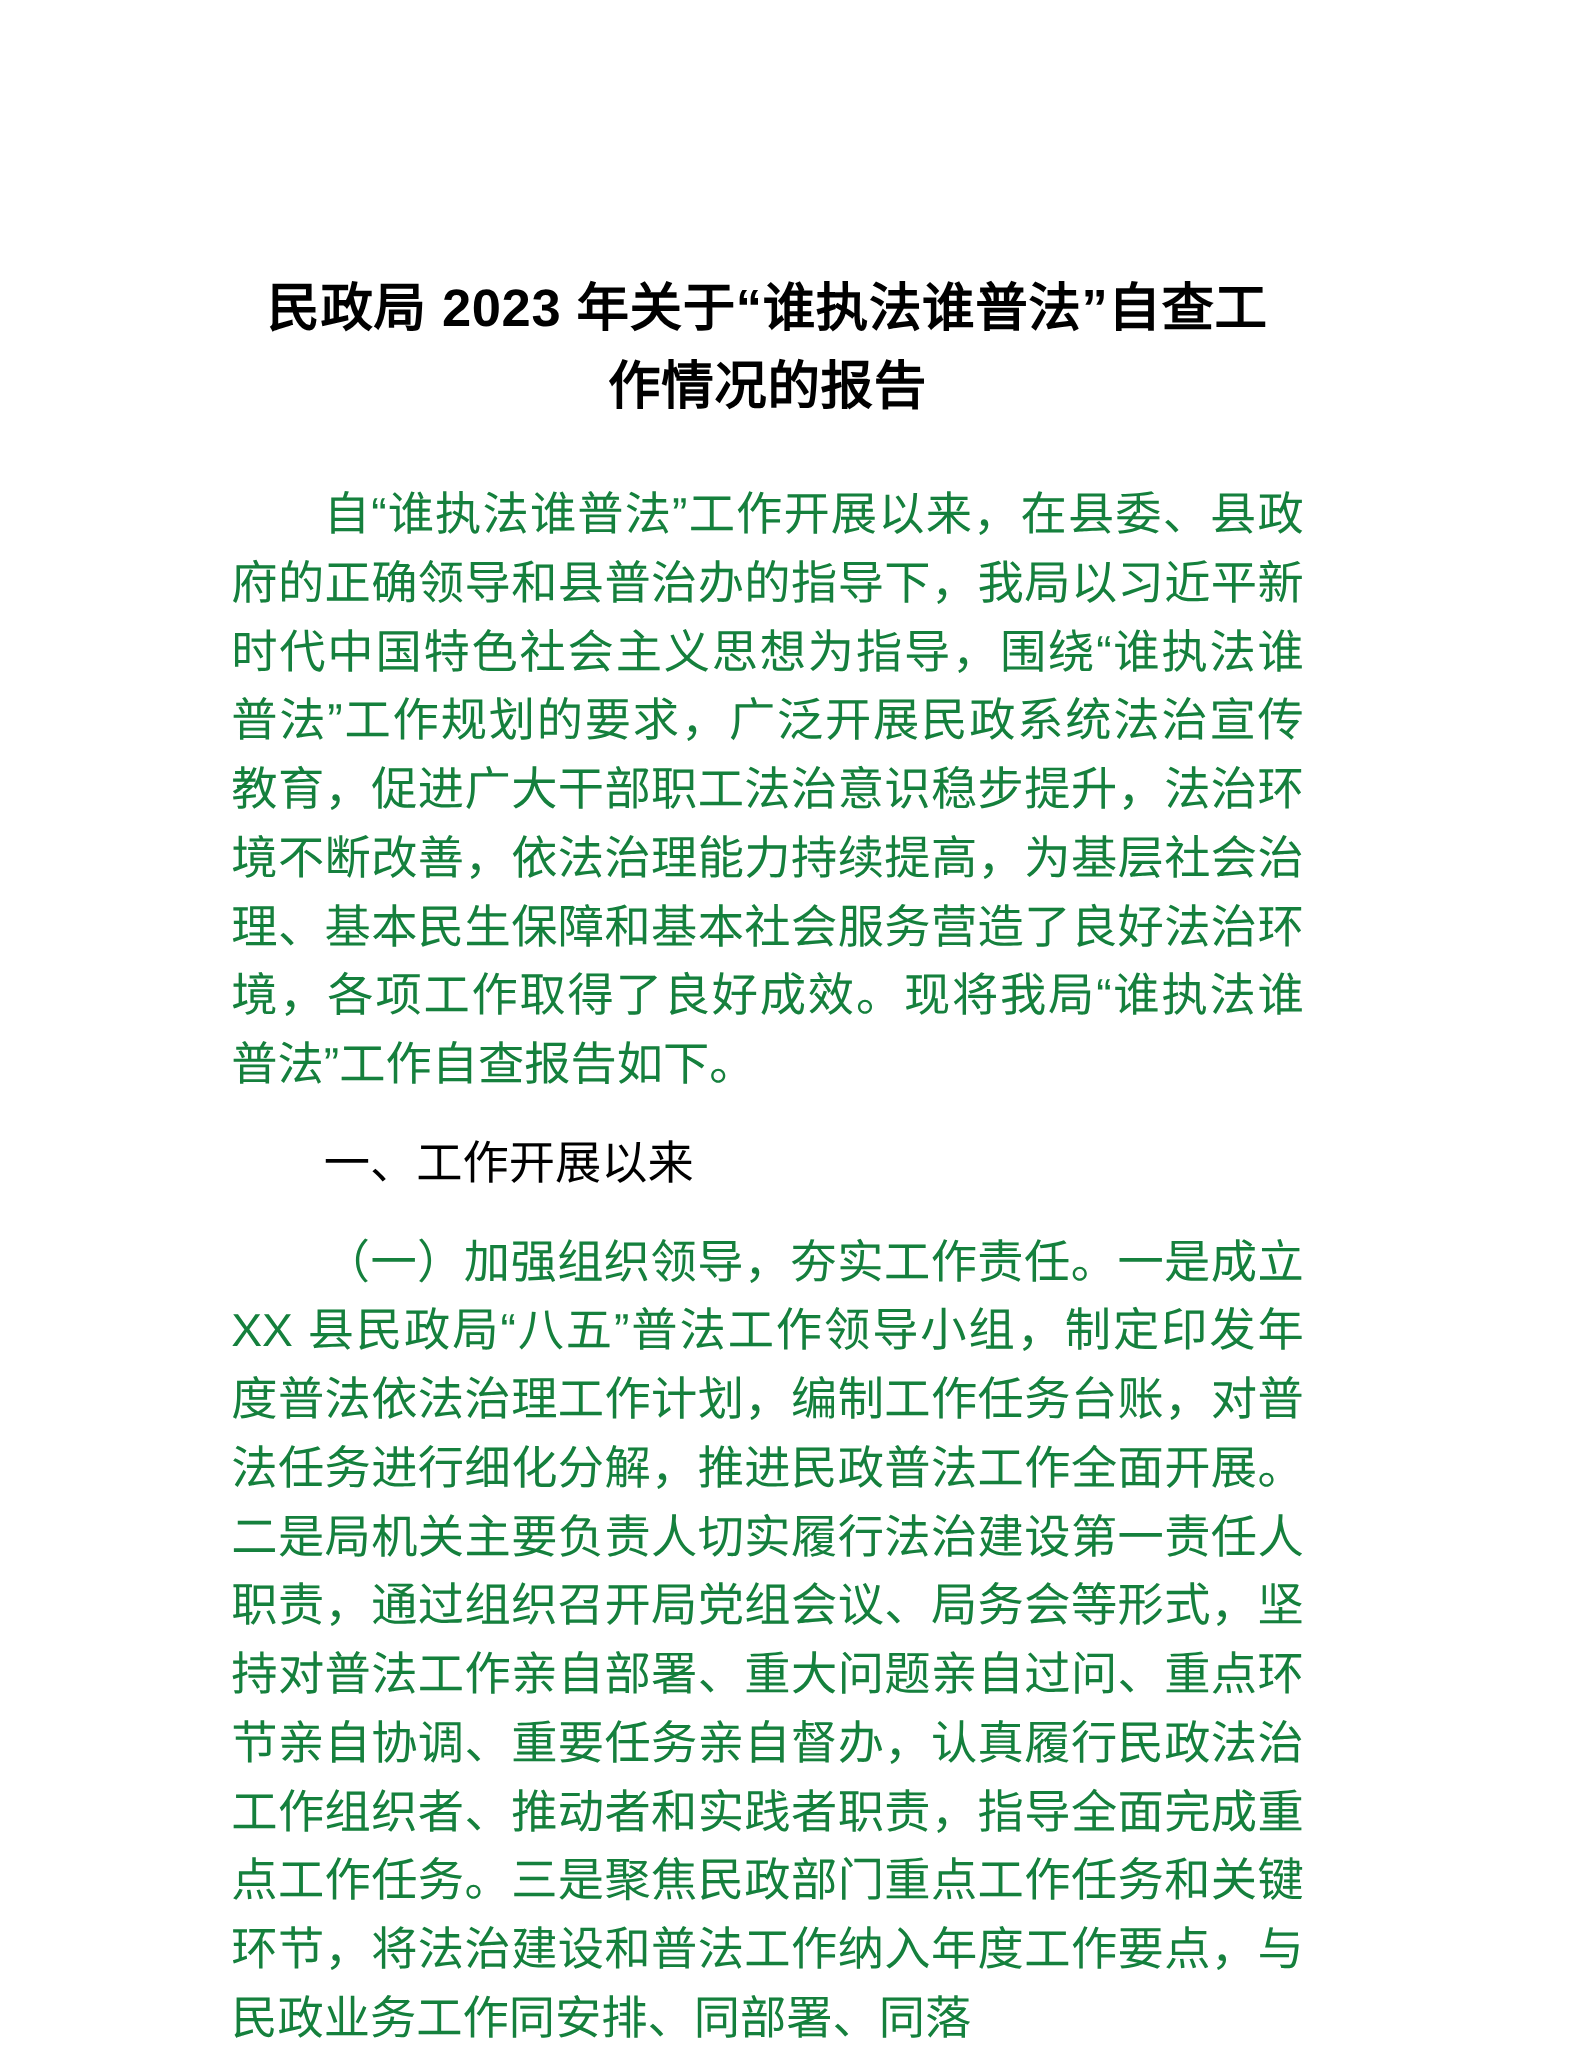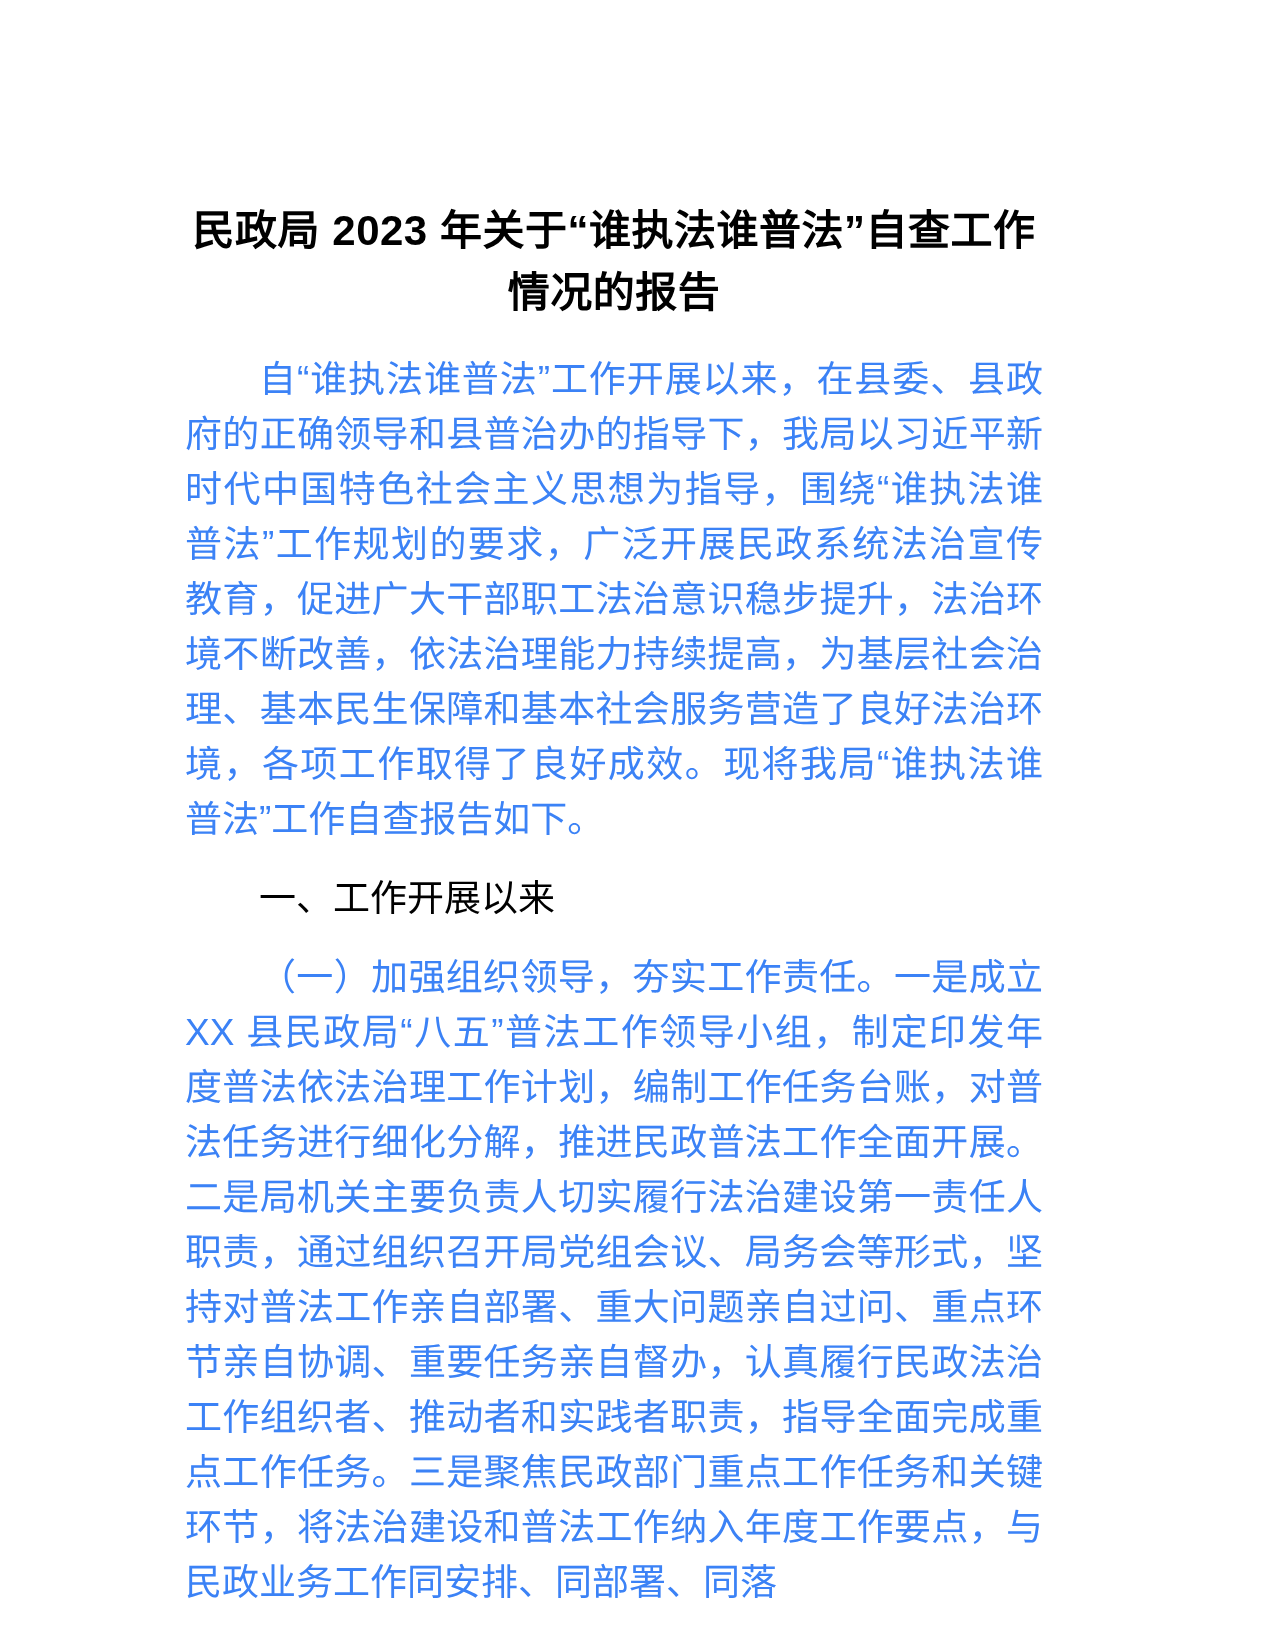--- a/index.html
+++ b/index.html
@@ -26,32 +26,32 @@
     left: 185px;
     top: 0;
     width: 858px;
   }
   .doc-title {
     font-size: 42px;
     line-height: 62px;
     font-weight: bold;
     text-align: center;
     letter-spacing: 0.5px;
-    margin: 0;
+    margin: 16px;
     padding-top: 200px;
     color: #000000;
     word-break: break-all;
   }
   .para {
     font-size: 37px;
     line-height: 55px;
     text-align: justify;
     text-justify: inter-character;
     margin: 0;
-    color: #3b82f6;
+    color: #15803d;
     word-break: break-all;
     letter-spacing: 0px;
   }
   .para.indent {
     text-indent: 2em;
   }
   .gap-title-body {
     height: 28px;
   }
   .gap-para {

